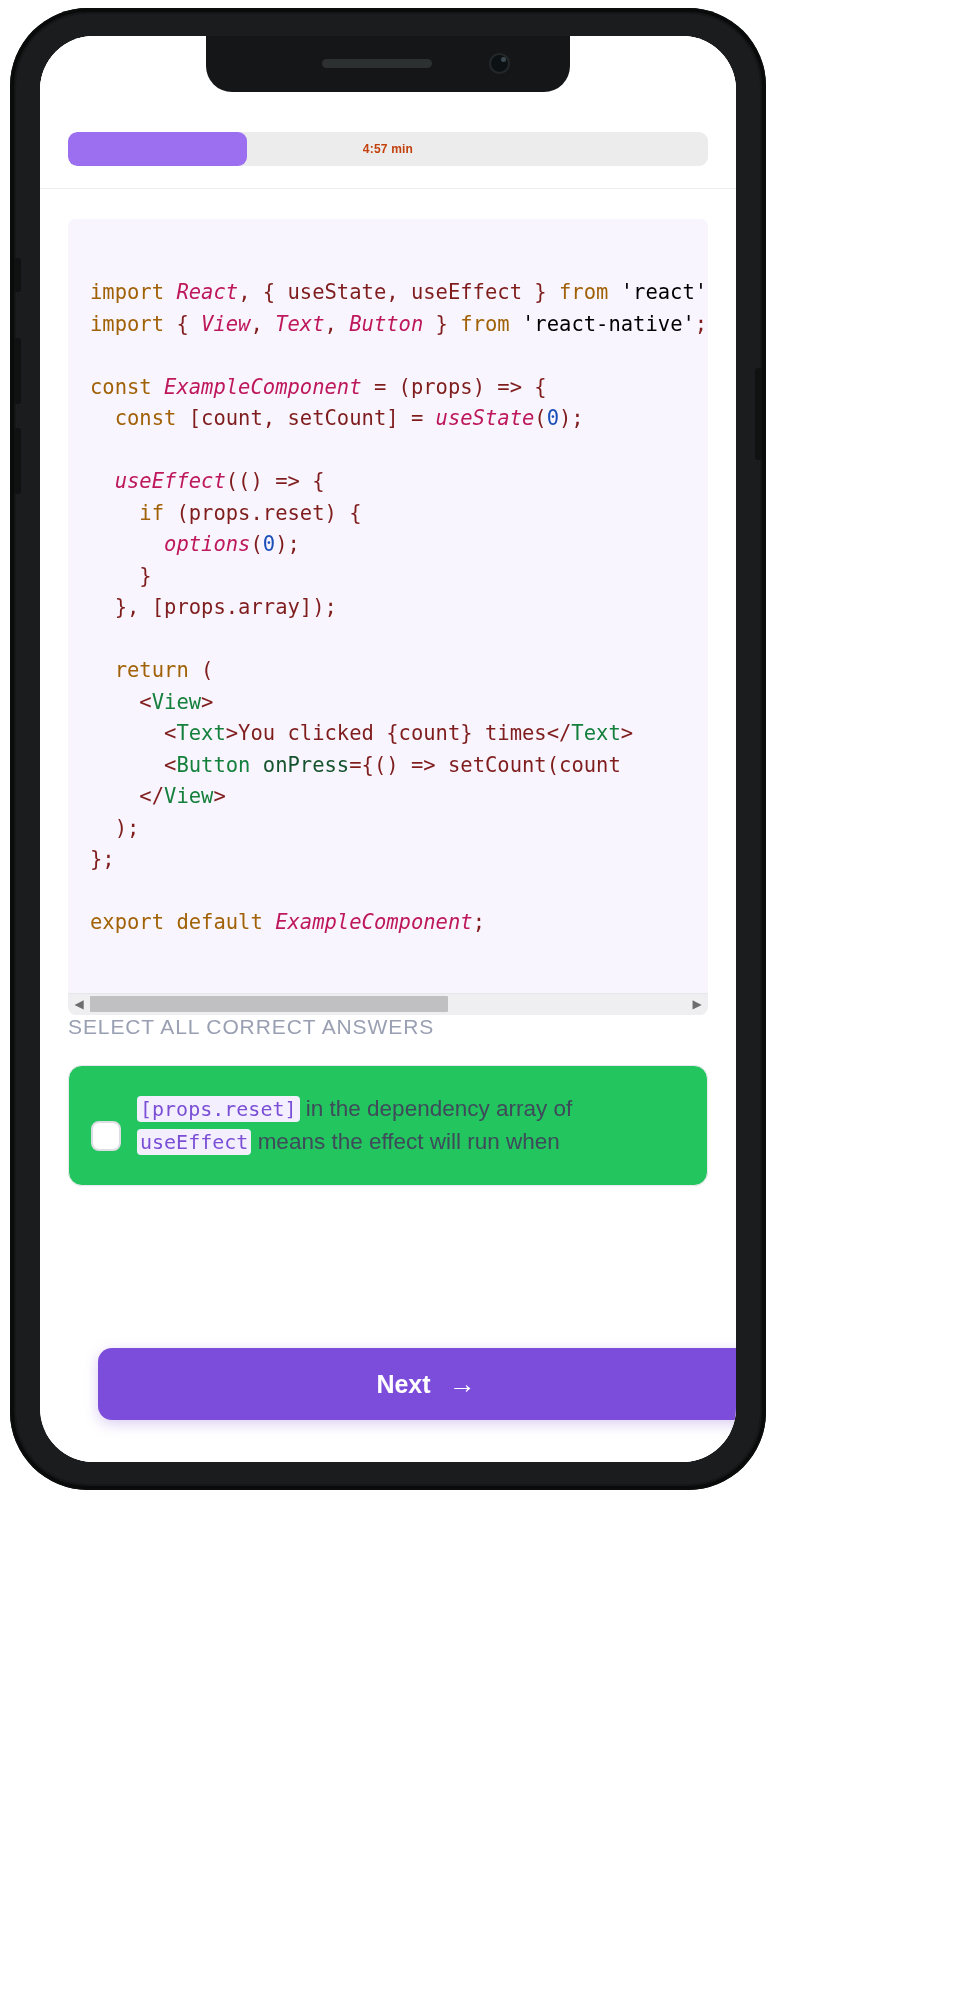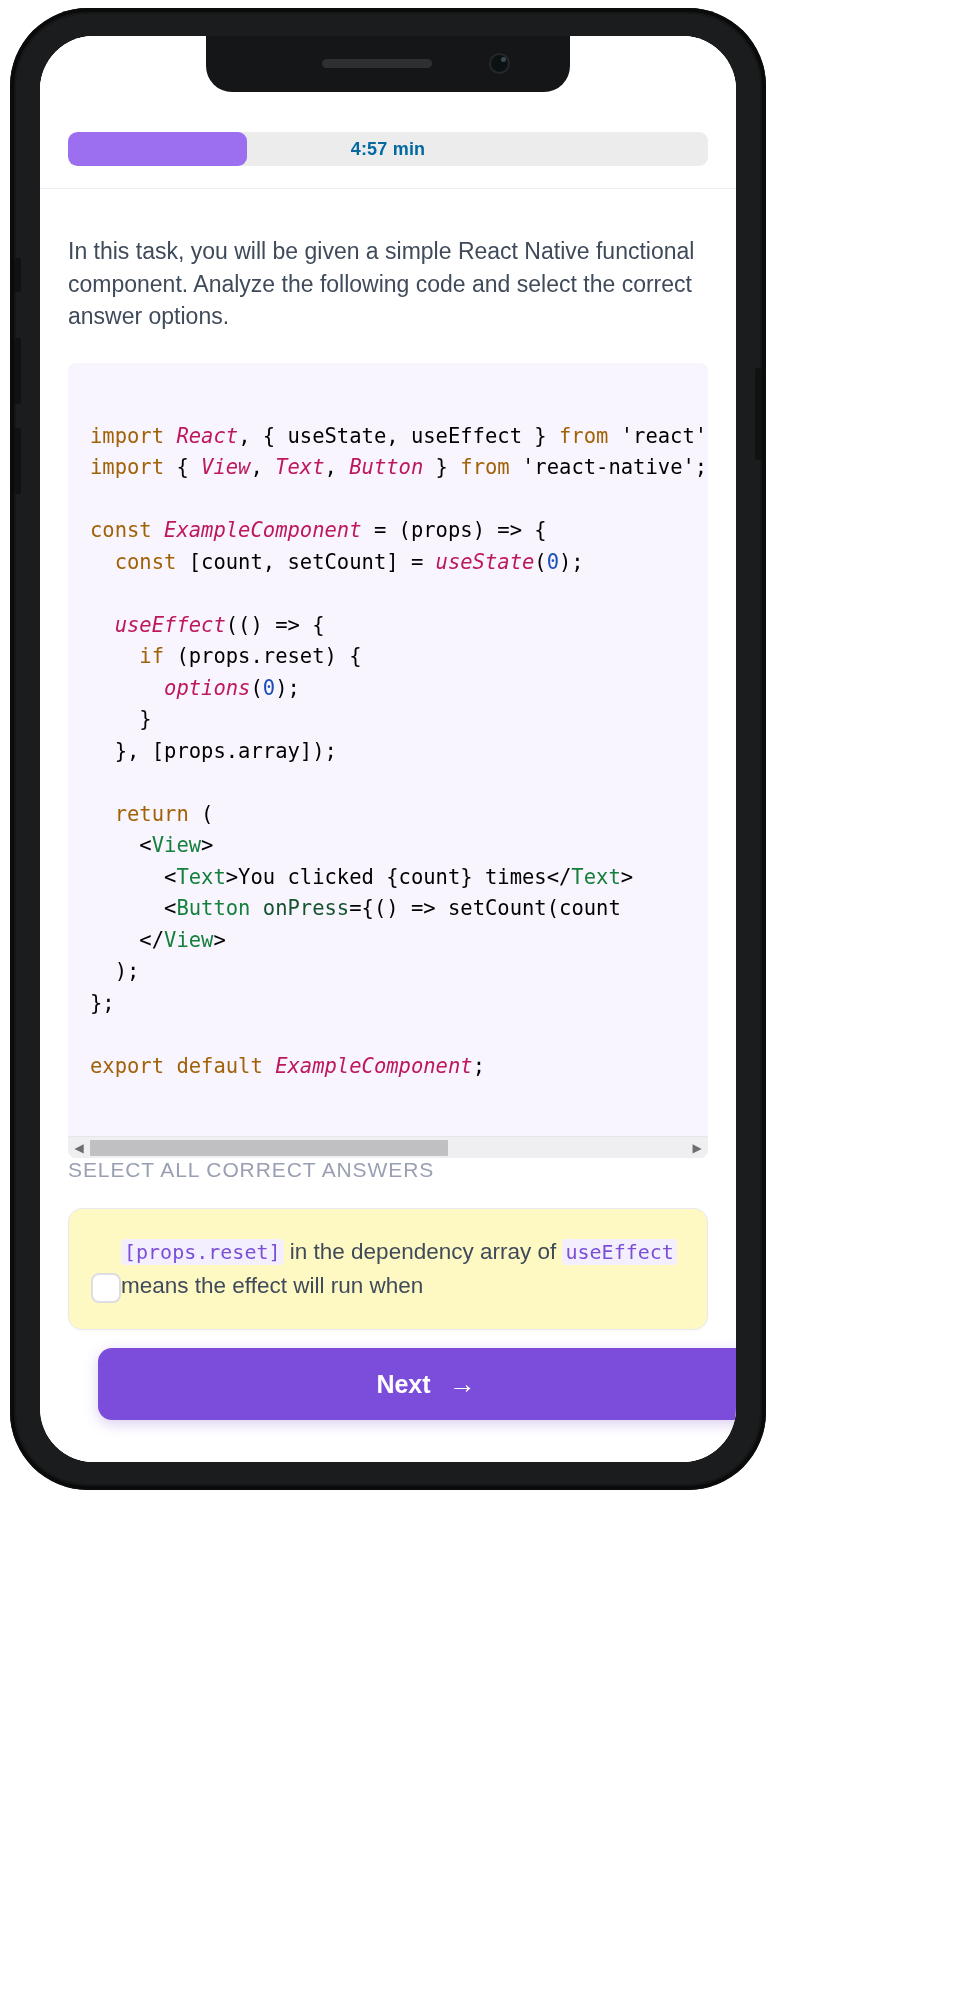--- a/index.html
+++ b/index.html
@@ -120,23 +120,23 @@
     width: 28%;
     background: #9b6ff0;
     border-radius: 9px;
   }
   #progress-label {
     position: absolute;
     left: 0; right: 0; top: 0;
     height: 34px;
     line-height: 34px;
     text-align: center;
-    font-size: 18px;
+    font-size: 12px;
     font-weight: bold;
-    color: #0369a1;
+    color: #c2410c;
     letter-spacing: 0.2px;
   }
 
   
   #body-scroll {
     flex: 1 1 auto;
     padding: 0 28px;
     overflow: hidden;
     position: relative;
   }
@@ -168,21 +168,21 @@
     color: #1f2328;
     white-space: pre;
     margin: 0;
   }
   .tok-kw   { color: #a16207; }
   .tok-id   { color: #be185d; font-style: italic; }
   .tok-str  { color: #000000; }
   .tok-tag  { color: #14803c; }
   .tok-attr { color: #14532d; }
   .tok-num  { color: #1a4fb8; }
-  .tok-plain{ color: #000000; }
+  .tok-plain{ color: #7f1d1d; }
 
   
   #code-scrollbar {
     height: 22px;
     background: #efeff1;
     display: flex;
     align-items: center;
     position: relative;
     border-top: 1px solid #e7e7ea;
   }
@@ -211,24 +211,25 @@
   #answers-label {
     font-size: 21px;
     letter-spacing: 0.9px;
     color: #9aa0b3;
     text-transform: uppercase;
   }
   #answer-card {
     margin-top: 26px;
     border: 1px solid #e9e9ef;
     border-radius: 14px;
-    background: #fef9c3;
+    background: #22c55e;
     padding: 26px 22px 26px 22px;
     display: flex;
-    align-items: flex-end;
+    gap: 16px;
+    align-items: center;
     position: relative;
     box-shadow: 0 1px 2px rgba(20,20,40,0.03);
   }
   .checkbox {
     flex: 0 0 auto;
     width: 30px; height: 30px;
     border: 2px solid #dddde4;
     border-radius: 8px;
     background: #fff;
     margin-top: 22px;
@@ -303,21 +304,20 @@
 
       <div id="header-area">
         <div id="progress-track">
           <div id="progress-fill" style="width: 28%; background: rgb(155, 111, 240);"></div>
           <div id="progress-label">4:57 min</div>
         </div>
       </div>
 
       <div id="body-scroll">
 
-        <p id="instructions">In this task, you will be given a simple React Native functional component. Analyze the following code and select the correct answer options.</p>
 
         <div id="code-wrap">
           <div id="code-scroller">
             <pre id="code-text"><span class="tok-kw">import </span><span class="tok-id">React</span><span class="tok-plain">, { useState, useEffect } </span><span class="tok-kw">from </span><span class="tok-str">'react'</span><span class="tok-plain">;</span>
 <span class="tok-kw">import </span><span class="tok-plain">{ </span><span class="tok-id">View</span><span class="tok-plain">, </span><span class="tok-id">Text</span><span class="tok-plain">, </span><span class="tok-id">Button</span><span class="tok-plain"> } </span><span class="tok-kw">from </span><span class="tok-str">'react-native'</span><span class="tok-plain">;</span>
 
 <span class="tok-kw">const </span><span class="tok-id">ExampleComponent </span><span class="tok-plain">= (props) =&gt; {</span>
 <span class="tok-kw">  const </span><span class="tok-plain">[count, setCount] = </span><span class="tok-id">useState</span><span class="tok-plain">(</span><span class="tok-num">0</span><span class="tok-plain">);</span>
 
 <span class="tok-plain">  </span><span class="tok-id">useEffect</span><span class="tok-plain">(() =&gt; {</span>

